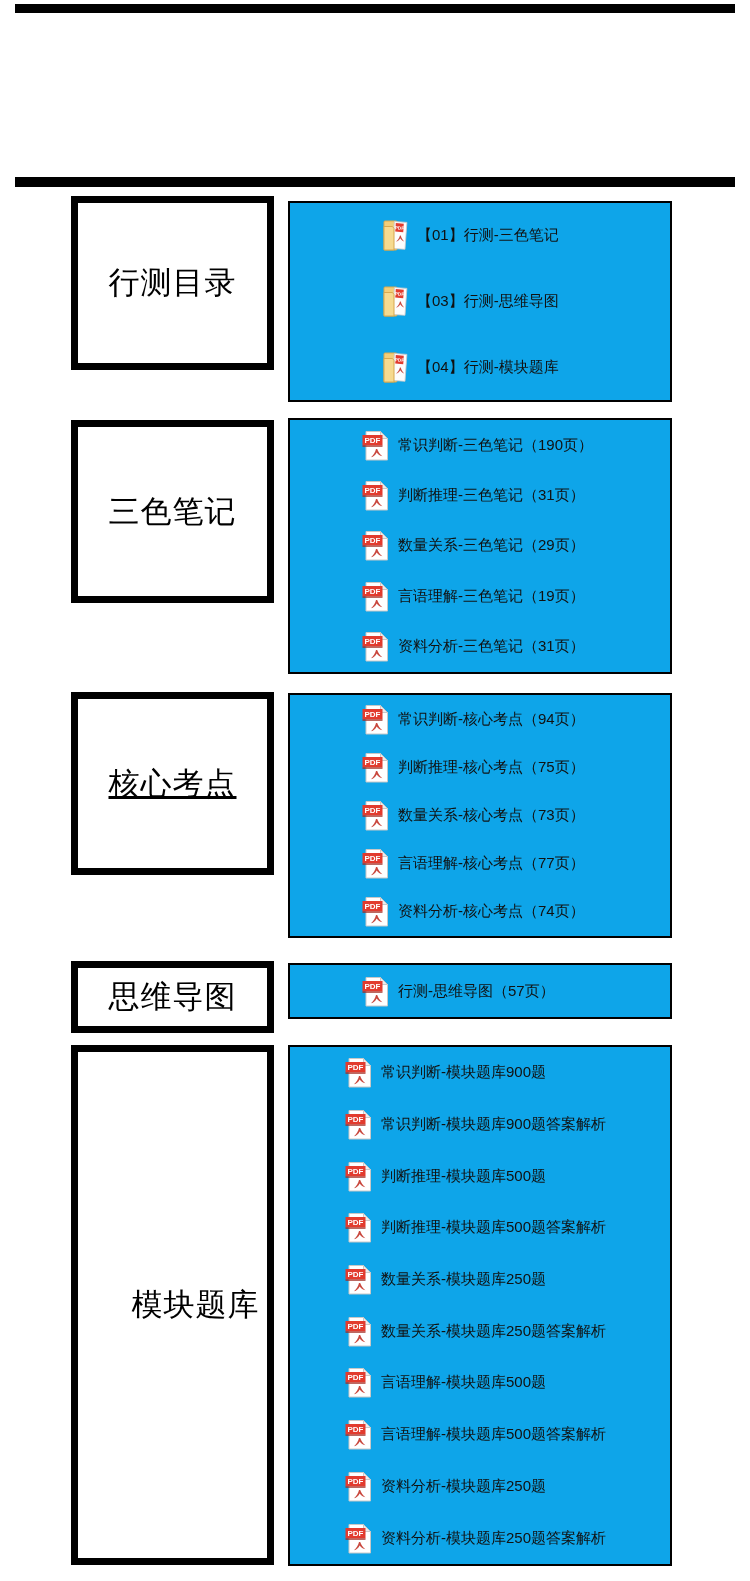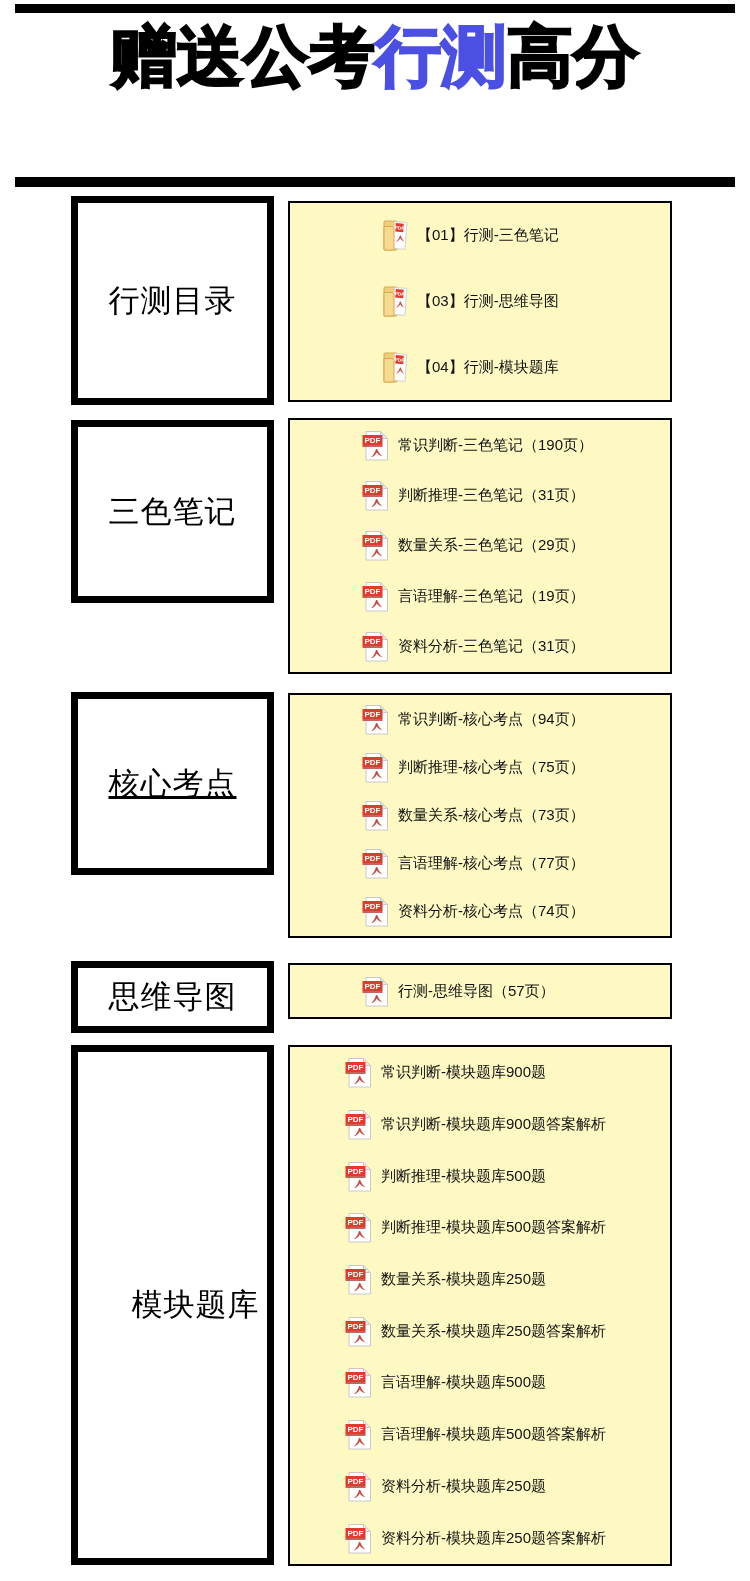--- a/index.html
+++ b/index.html
@@ -15,44 +15,43 @@
   .title span{-webkit-text-stroke:2.2px currentColor;}
   .t-black{color:#000000;}
   .t-blue{color:#4B50E3;}
   .t-red{color:#E90000;}
   
   .leftbox{position:absolute;left:71px;width:203px;box-sizing:border-box;
            border:7px solid #000;background:#fff;display:flex;align-items:center;
            justify-content:center;font-family:"Liberation Serif",serif;
            font-size:31px;color:#000;letter-spacing:1px;}
   .rightbox{position:absolute;left:288px;width:384px;box-sizing:border-box;
-            border:2px solid #000;background:#fef9c3;display:flex;flex-direction:column;
+            border:2px solid #000;background:#0ea5e9;display:flex;flex-direction:column;
             justify-content:space-around;}
-  .s0-left{top:196px;height:209px;}
+  .s0-left{top:196px;height:174px;}
   .s0-right{top:201px;height:201px;padding-left:93px;}
   .s1-left{top:420px;height:183px;}
   .s1-right{top:418px;height:256px;padding-left:72px;}
   .s2-left{top:692px;height:183px;text-decoration:underline;}
   .s2-right{top:693px;height:245px;padding-left:72px;}
   .s3-left{top:961px;height:72px;}
   .s3-right{top:963px;height:56px;padding-left:72px;}
   .s4-left{top:1045px;height:520px;padding-left:46px;}
   .s4-right{top:1045px;height:521px;padding-left:55px;}
   
   .item{display:flex;align-items:center;gap:9px;}
   .item .icon{flex:0 0 auto;display:inline-flex;}
   .item .txt{font-size:15px;color:#111;white-space:nowrap;}
 </style>
 </head>
 <body>
 
 <div class="page">
   <div class="rule rule-top"></div>
   <div class="title">
-    <div><span class="t-black">赠送公考</span><span class="t-blue">行测</span><span class="t-black">高分</span></div>
   </div>
   <div class="rule rule-bottom"></div>
 
   <div>
       <div class="leftbox s0-left">
         <span>行测目录</span>
       </div>
       <div class="rightbox s0-right">
         <div class="item">
           <span class="icon">

